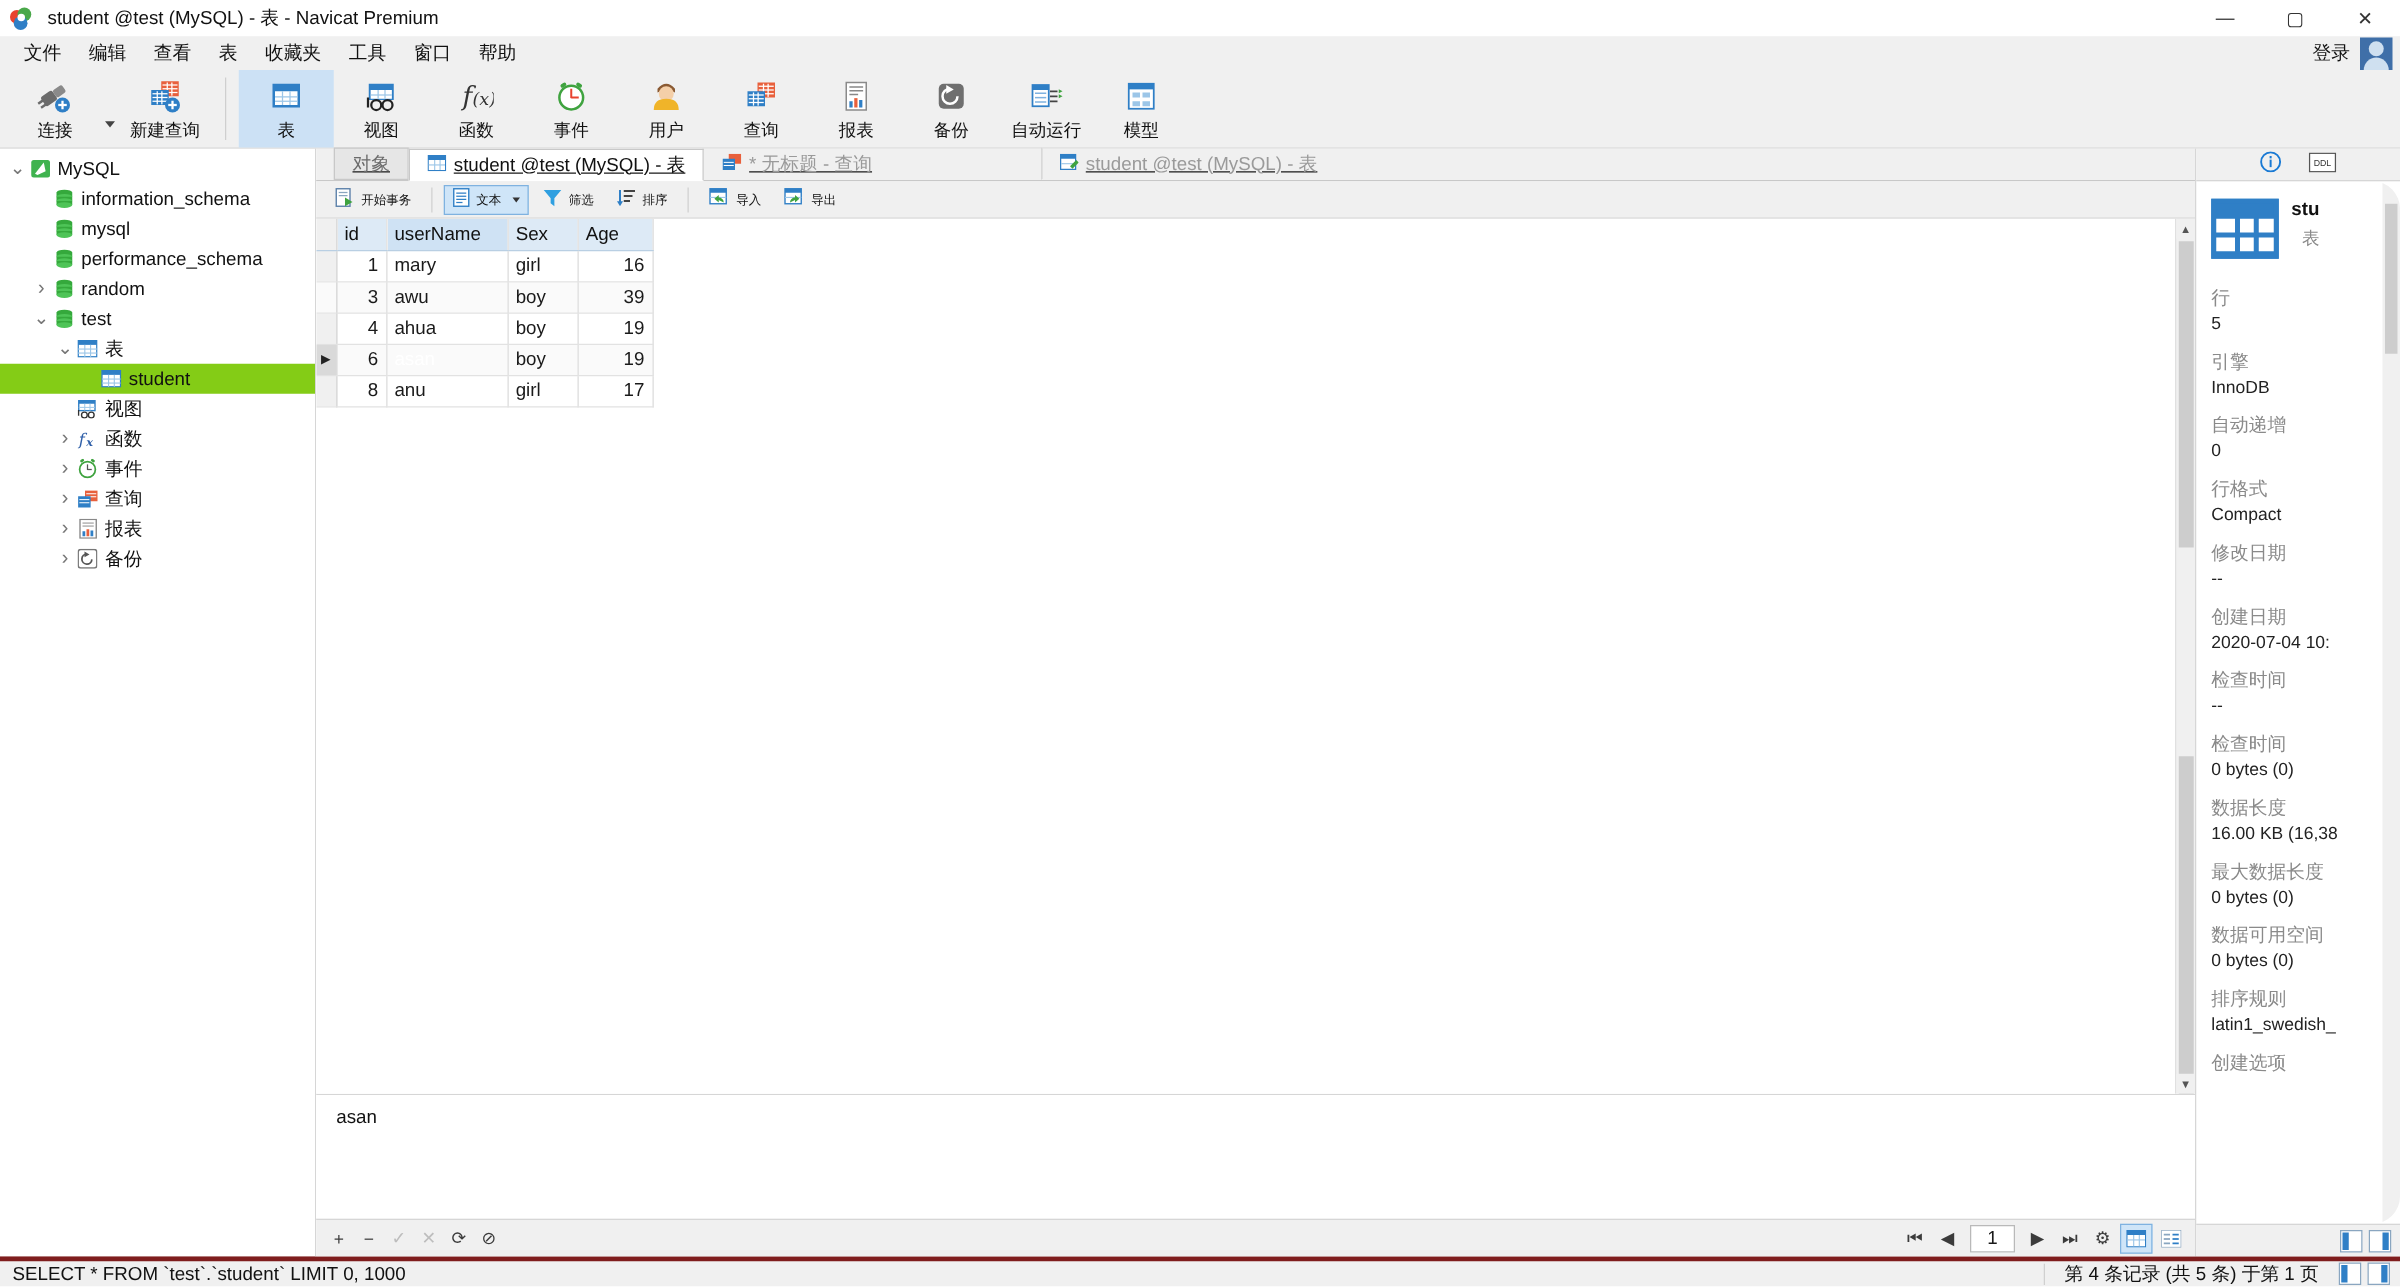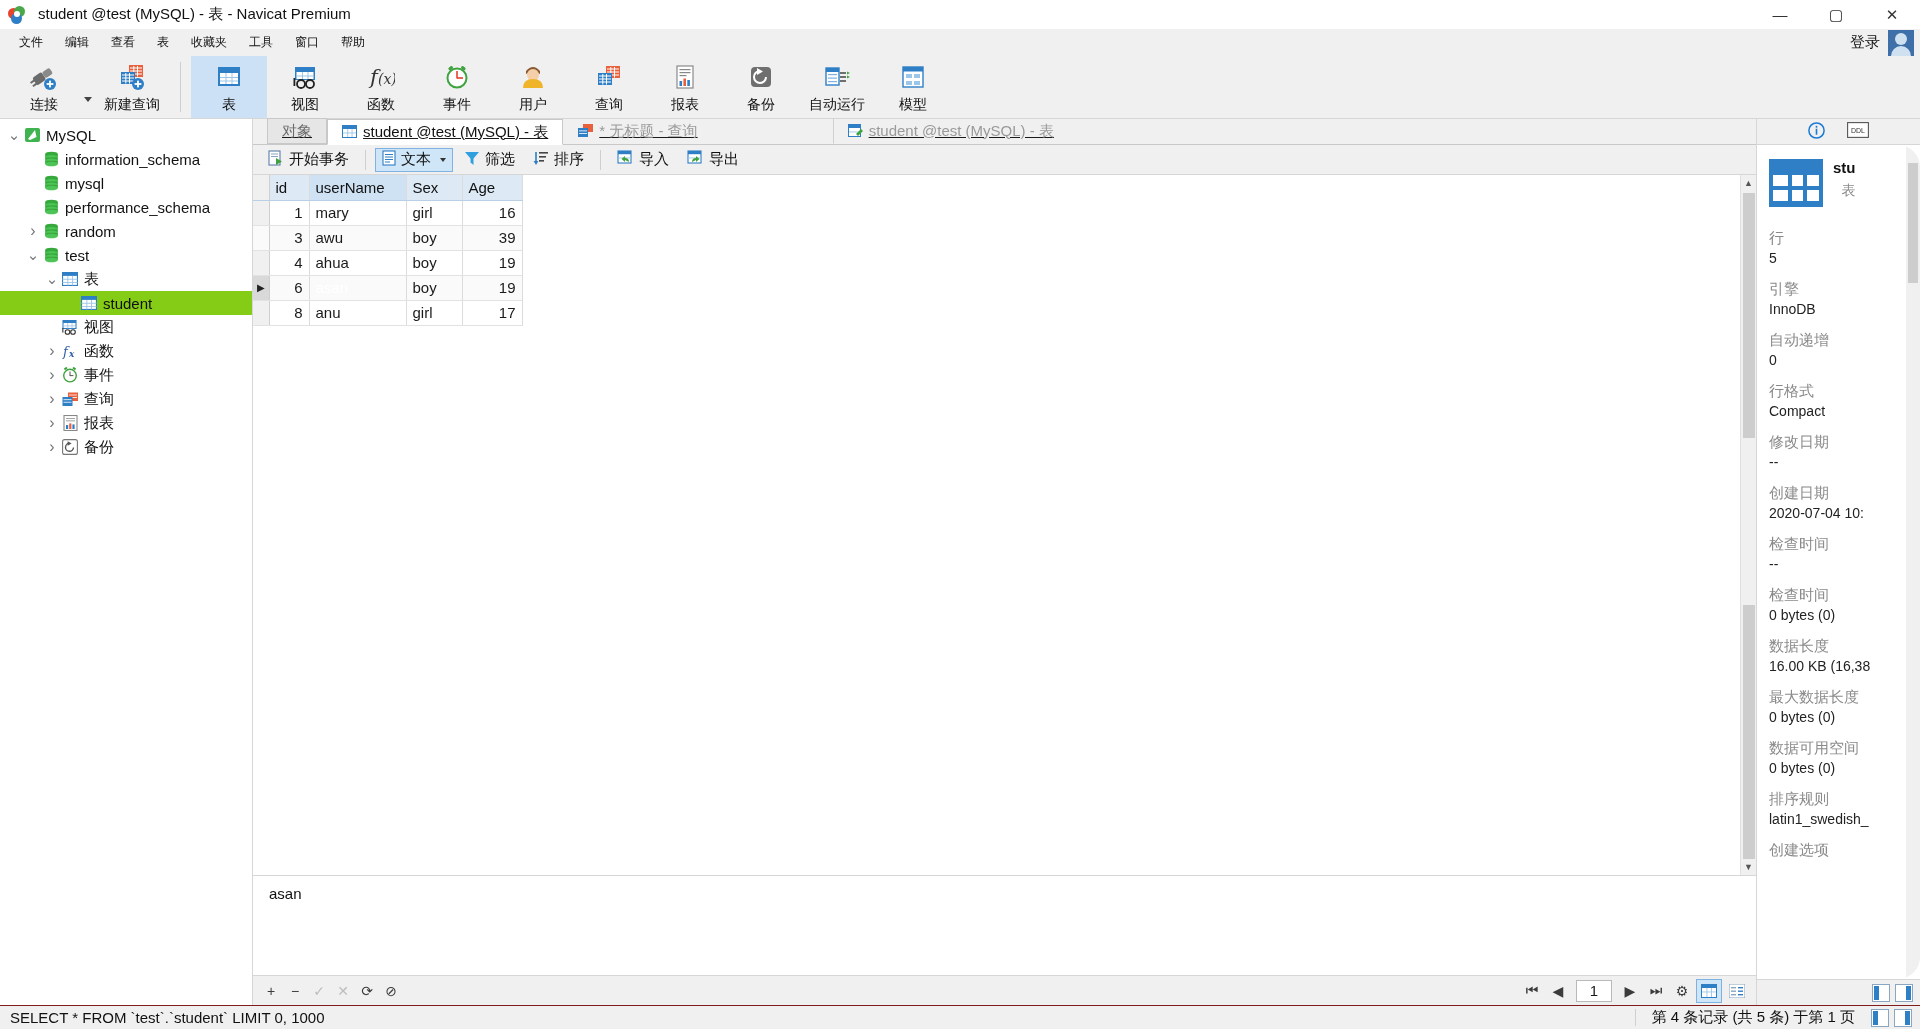--- a/index.html
+++ b/index.html
@@ -15,21 +15,21 @@
   
   .titlebar{height:29px;display:flex;align-items:center;background:#ffffff;position:relative;}
   .tb-logo{width:22px;height:18px;margin-left:8px;margin-right:8px;position:relative;flex:none;}
   .tb-logo .p{position:absolute;border-radius:50%;}
   .tb-title{font-size:15px;color:#111;white-space:nowrap;}
   .winbtns{position:absolute;right:0;top:0;height:29px;display:flex;}
   .winbtn{width:56px;height:29px;display:flex;align-items:center;justify-content:center;font-size:15px;color:#333;}
 
   
   .menubar{height:27px;background:#f0f0f0;display:flex;align-items:center;padding-left:8px;position:relative;}
-  .menuitem{padding:3px 11px;font-size:12px;color:#111;white-space:nowrap;}
+  .menuitem{padding:3px 11px;font-size:15px;color:#111;white-space:nowrap;}
   .login{position:absolute;right:0;top:0;height:27px;display:flex;align-items:center;gap:8px;padding-right:6px;}
   .login-text{font-size:15px;color:#111;}
   .avatar{width:26px;height:26px;background:#3f6fa8;position:relative;overflow:hidden;}
   .avatar:after{content:"";position:absolute;width:12px;height:12px;border-radius:50%;background:#cfe0f0;left:7px;top:3px;}
   .avatar:before{content:"";position:absolute;width:20px;height:12px;border-radius:10px 10px 0 0;background:#cfe0f0;left:3px;top:16px;}
 
   
   .toolbar{height:63px;background:#f0f0f0;display:flex;align-items:flex-start;padding-left:6px;border-bottom:1px solid #d6d6d6;}
   .tbtn{width:76px;height:62px;display:flex;flex-direction:column;align-items:center;justify-content:flex-start;padding-top:6px;position:relative;}
   .tbtn.sel{background:#cce1f5;}
@@ -49,21 +49,21 @@
   
   .center{flex:1;display:flex;flex-direction:column;min-width:0;background:#fff;}
   .tabbar{height:26px;background:#f0f0f0;display:flex;align-items:flex-end;border-bottom:1px solid #c8c8c8;padding-left:14px;text-decoration:underline;}
   .tab{height:26px;display:flex;align-items:center;gap:6px;padding:0 14px;font-size:15px;border:1px solid transparent;white-space:nowrap;color:#111;}
   .tab.obj{color:#6b6b6b;background:#e6e6e6;border-color:#c8c8c8;border-bottom-color:#c8c8c8;}
   .tab.active{background:#fff;border-color:#c8c8c8;border-bottom:1px solid #fff;margin-bottom:-1px;}
   .tab.dim{color:#9a9a9a;}
   .tab.sepleft{border-left:1px solid #d0d0d0;}
 
   .gridtoolbar{height:30px;background:#f0f0f0;display:flex;align-items:center;padding-left:8px;gap:4px;border-bottom:1px solid #d6d6d6;}
-  .gbtn{display:flex;align-items:center;gap:5px;height:24px;padding:0 6px;font-size:15px;color:#111;white-space:nowrap;border:1px solid transparent;}
+  .gbtn{display:flex;align-items:center;gap:5px;height:24px;padding:0 6px;font-size:10px;color:#111;white-space:nowrap;border:1px solid transparent;}
   .gbtn.active{background:#cfe5f8;border:1px solid #7fb2e0;}
   .gsep{width:1px;height:20px;background:#cfcfcf;margin:0 5px;}
   .mini-caret{width:0;height:0;border-left:3.5px solid transparent;border-right:3.5px solid transparent;border-top:4.5px solid #333;}
 
   
   .gridwrap{flex:1;position:relative;background:#fff;overflow:hidden;display:flex;}
   .gridarea{flex:1;min-width:0;position:relative;}
   table.dg{border-collapse:collapse;table-layout:fixed;font-size:15px;}
   table.dg th,table.dg td{border-right:1px solid #dcdcdc;border-bottom:1px solid #e2e2e2;height:25px;padding:0 6px;overflow:hidden;white-space:nowrap;}
   table.dg th{background:#ddeaf6;font-weight:normal;text-align:left;color:#111;border-bottom:1px solid #b9cfe3;}
@@ -101,21 +101,21 @@
   .rp-field{margin-bottom:14px;}
   .rp-k{font-size:15px;color:#8a8a8a;white-space:nowrap;}
   .rp-v{font-size:14px;color:#222;white-space:nowrap;margin-top:2px;}
   .rp-scroll{position:absolute;right:0;top:0;bottom:0;width:14px;background:#f0f0f0;}
   .rp-scroll .thumb{position:absolute;left:2px;width:10px;background:#cdcdcd;top:18px;height:120px;}
   .rp-foot{height:26px;background:#f0f0f0;border-top:1px solid #d6d6d6;display:flex;align-items:center;justify-content:flex-end;gap:5px;padding-right:7px;}
   .rp-fbtn{width:18px;height:18px;border:1px solid #8aa6c0;background:#fff;position:relative;}
   .rp-fbtn i{position:absolute;background:#2f7fc6;}
 
   
-  .statusbar{height:24px;background:#f0f0f0;border-top:1px solid #7f1d1d;display:flex;align-items:center;font-size:15px;color:#111;}
+  .statusbar{height:24px;background:#f0f0f0;border-top:4px solid #7f1d1d;display:flex;align-items:center;font-size:15px;color:#111;}
   .sb-sql{padding-left:10px;flex:1;white-space:nowrap;overflow:hidden;border-right:1px solid #d0d0d0;}
   .sb-rec{padding:0 16px;white-space:nowrap;}
   .sb-tog{display:flex;gap:5px;padding-right:8px;}
   .sb-tbtn{width:18px;height:18px;border:1px solid #8aa6c0;background:#fff;position:relative;}
   .sb-tbtn i{position:absolute;background:#2f7fc6;}
 </style>
 </head>
 <body>
 
 <div class="titlebar">

